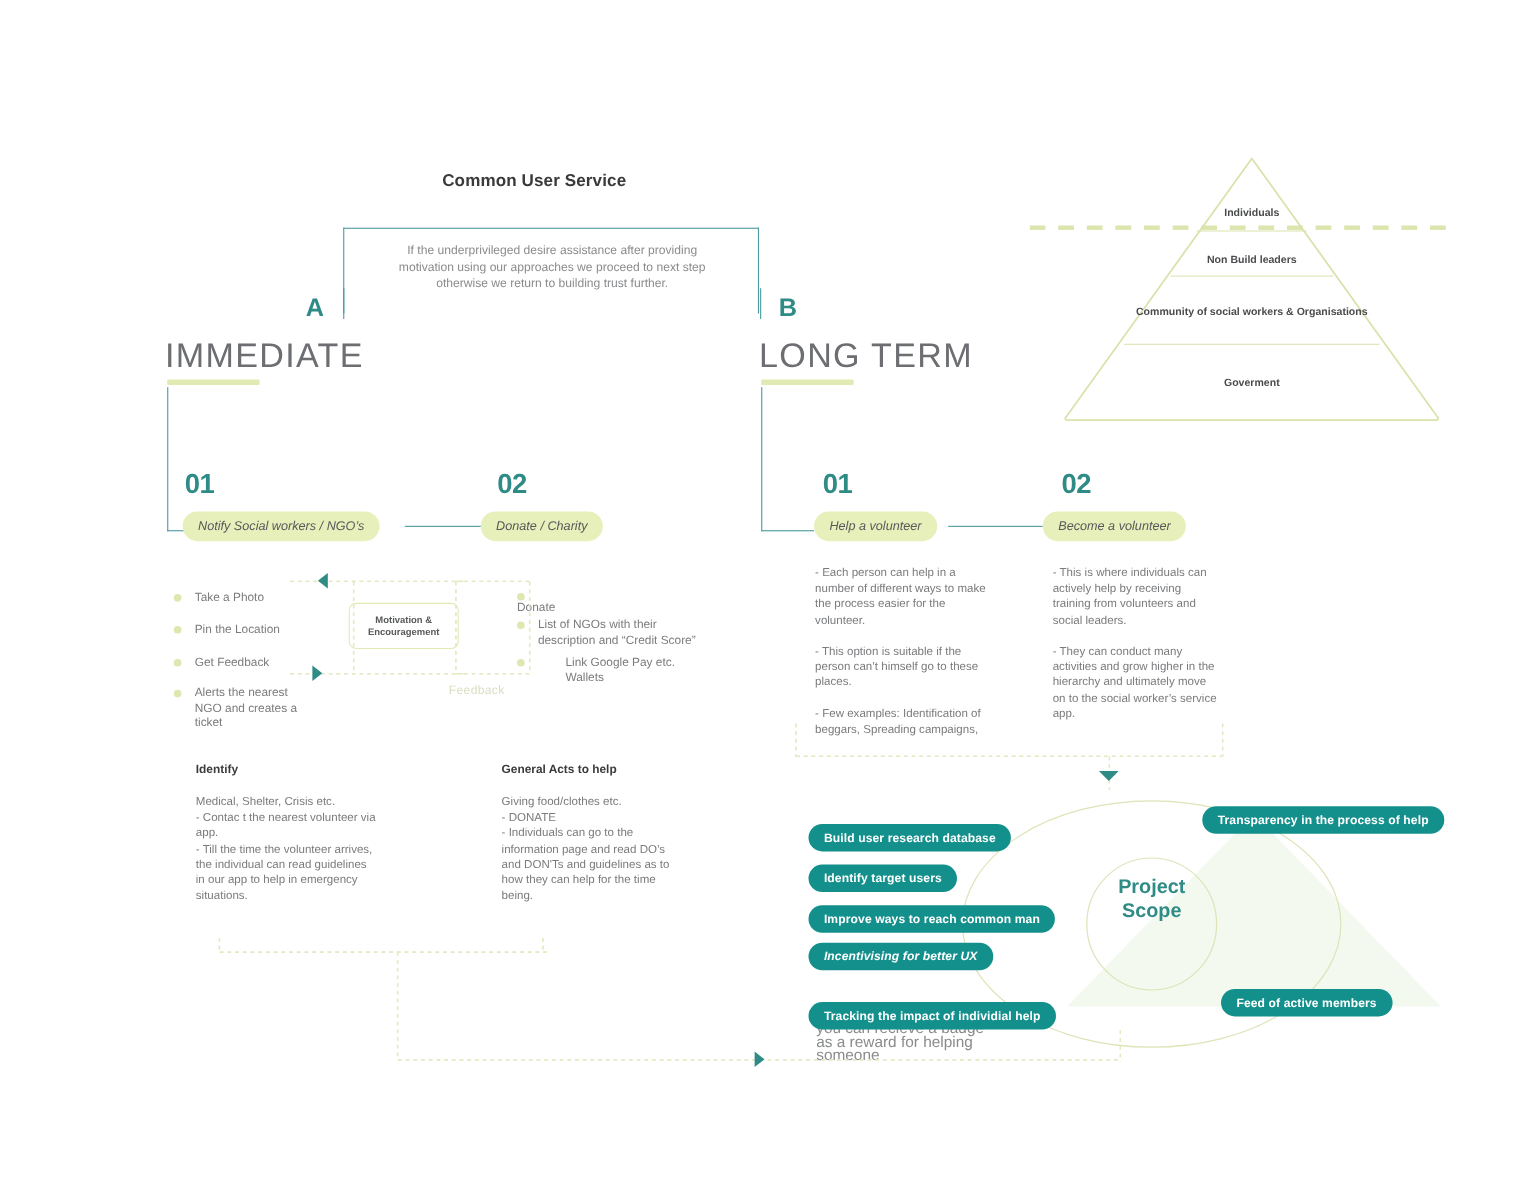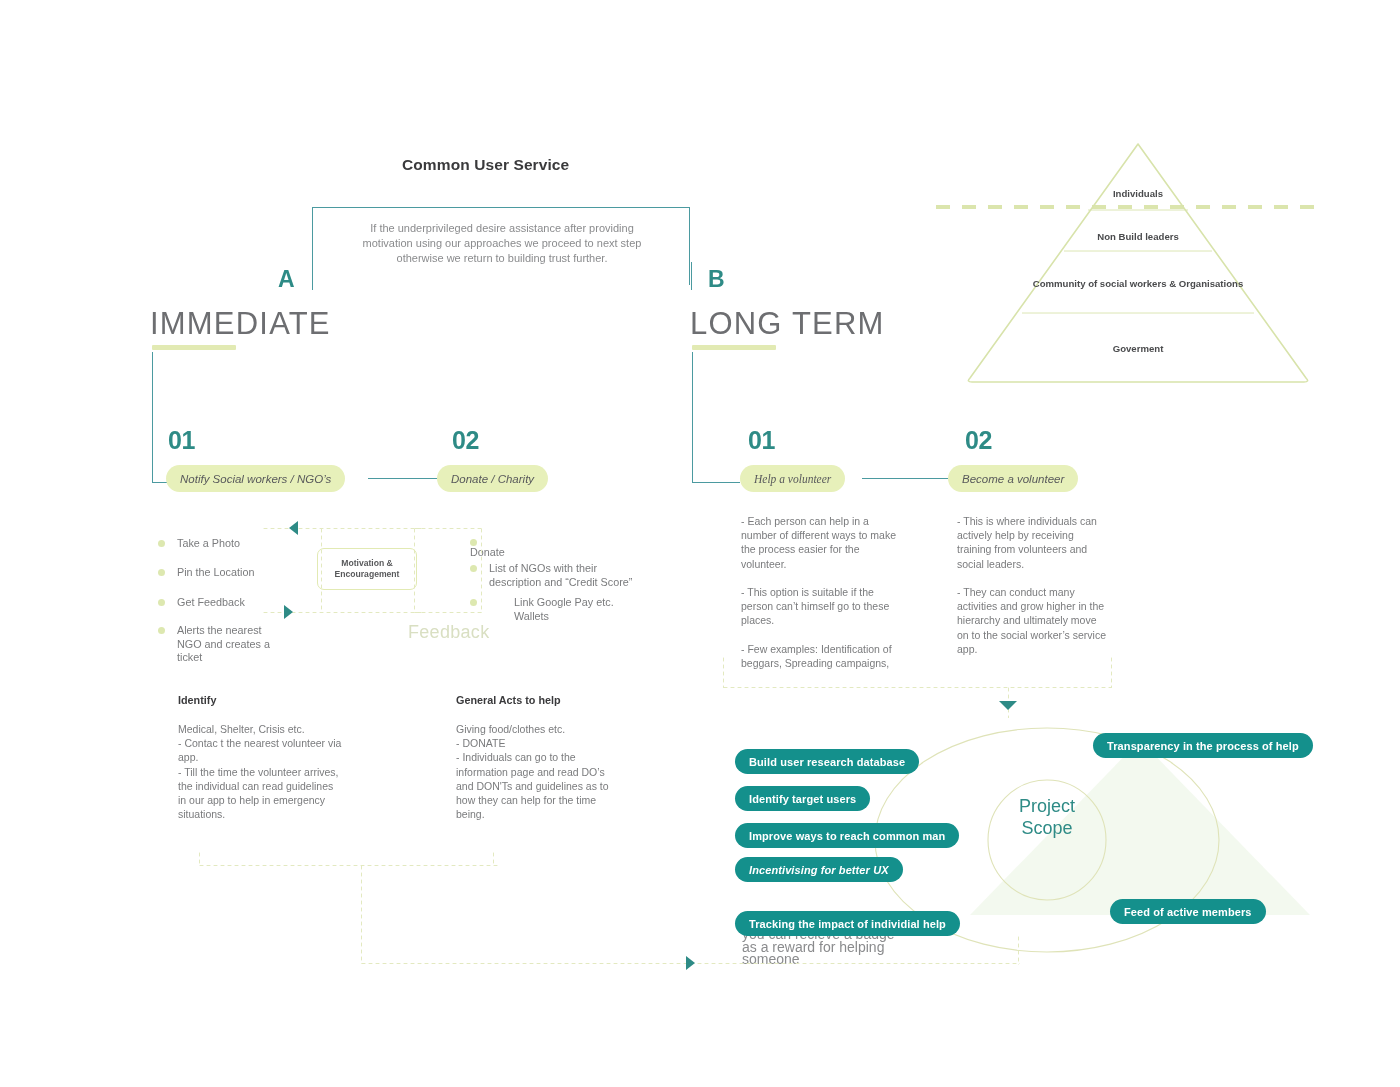--- a/index.html
+++ b/index.html
@@ -81,21 +81,21 @@
 
   
   #motivation-box{
     left:317px;top:548px;width:100px;height:42px;
     border:1.2px solid #e2eab3;border-radius:7px;
     display:flex;align-items:center;justify-content:center;text-align:center;
     font-size:8.6px;font-weight:bold;line-height:11px;color:#58595b;
     box-sizing:border-box;
   }
   #feedback-label{
-    left:408px;top:622px;font-size:18px;color:#d9dfc2;letter-spacing:.3px;
+    left:408px;top:622px;font-size:11px;color:#d9dfc2;letter-spacing:.3px;
   }
 
   
   .dot-h{height:3px;background-image:radial-gradient(#e3e9c0 38%,transparent 42%);
          background-size:7px 3px;background-repeat:repeat-x;}
   .dot-v{width:3px;background-image:radial-gradient(#e3e9c0 38%,transparent 42%);
          background-size:3px 7px;background-repeat:repeat-y;}
   .dash-h{height:4px;background-image:linear-gradient(to right,#dbe5ad 0 14px,transparent 14px 26px);
           background-size:26px 4px;background-repeat:repeat-x;}
 
@@ -112,21 +112,21 @@
              color:#4a4b4d;line-height:12.5px;width:260px;}
 
   
   .pill-teal{
     position:absolute;background:#14908c;border-radius:15px;height:25px;
     display:flex;align-items:center;font-size:11px;font-weight:bold;color:#ffffff;
     padding:0 14px;box-sizing:border-box;white-space:nowrap;letter-spacing:.1px;
   }
   #scope-center{
     left:988px;top:795px;width:118px;text-align:center;
-    font-size:18px;font-weight:normal;color:#2e8b86;line-height:22px;
+    font-size:18px;font-weight:bold;color:#2e8b86;line-height:22px;
   }
   #badge-note{
     left:742px;top:882px;width:170px;font-size:14px;line-height:12.5px;color:#8a8b8d;margin-top:46px;
   }
 </style>
 </head>
 <body>
 
 <div class="abs" id="main-title">Common User Service</div>
 
@@ -203,21 +203,21 @@
 <div class="abs body-text" style="left:178px;top:722px;width:165px;white-space:pre-line;">Medical, Shelter, Crisis etc.
 - Contac t the nearest volunteer via app.
 - Till the time the volunteer arrives, the individual can read guidelines in our app to help in emergency situations.</div>
 
 <div class="abs sub-head" style="left:456px;top:694px;">General Acts to help</div>
 <div class="abs body-text" style="left:456px;top:722px;width:165px;white-space:pre-line;">Giving food/clothes etc.
 - DONATE
 - Individuals can go to the information page and read DO’s and DON'Ts and guidelines as to how they can help for the time being.</div>
 
 <div class="abs step-num" style="left:748px;top:428px;">01</div>
-<div class="abs pill-light" style="left:740px;top:465px;font-family:Liberation Serif, serif;">Help a volunteer</div>
+<div class="abs pill-light" style="left:740px;top:465px;">Help a volunteer</div>
 
 <div class="abs pill-connector" style="left:862px;top:478px;width:86px;"></div>
 
 <div class="abs step-num" style="left:965px;top:428px;">02</div>
 <div class="abs pill-light" style="left:948px;top:465px;">Become a volunteer</div>
 
 <div class="abs body-text" style="left:741px;top:514px;width:166px;white-space:pre-line;">- Each person can help in a number of different ways to make the process easier for the volunteer.
 
 - This option is suitable if the person can’t himself go to these places.
 

